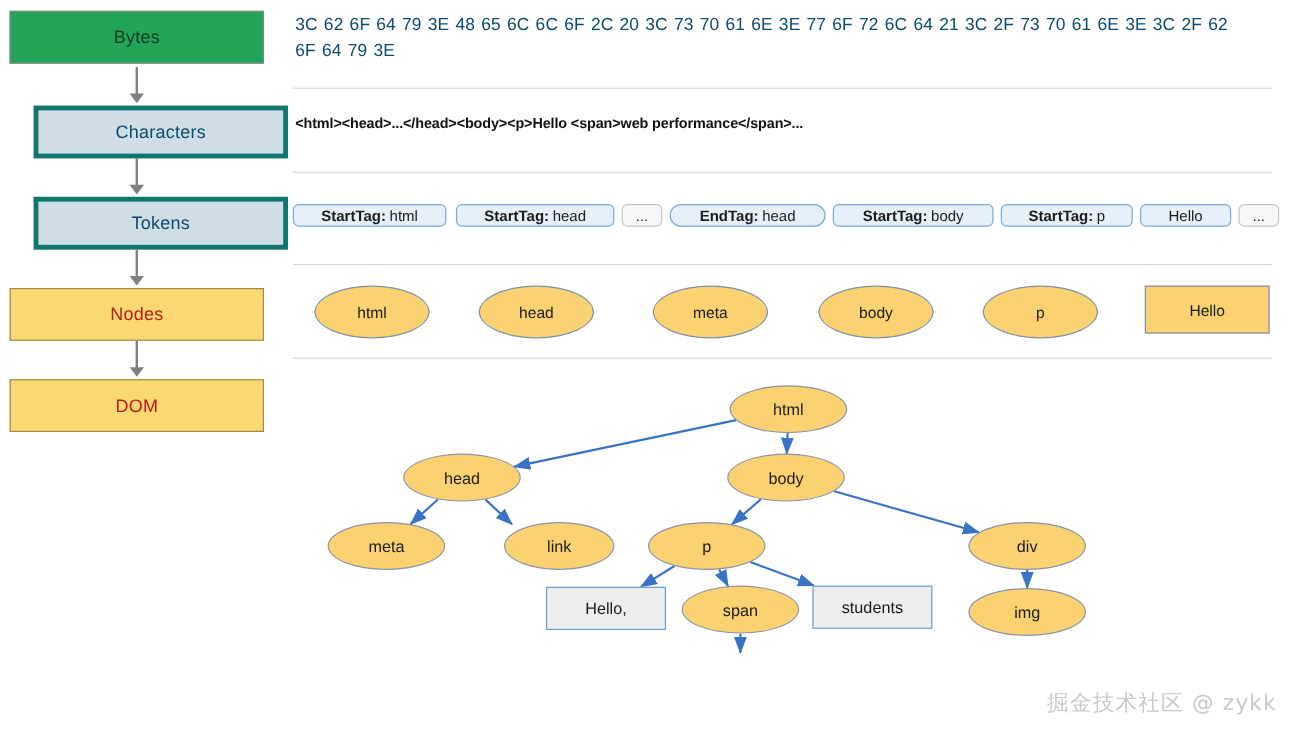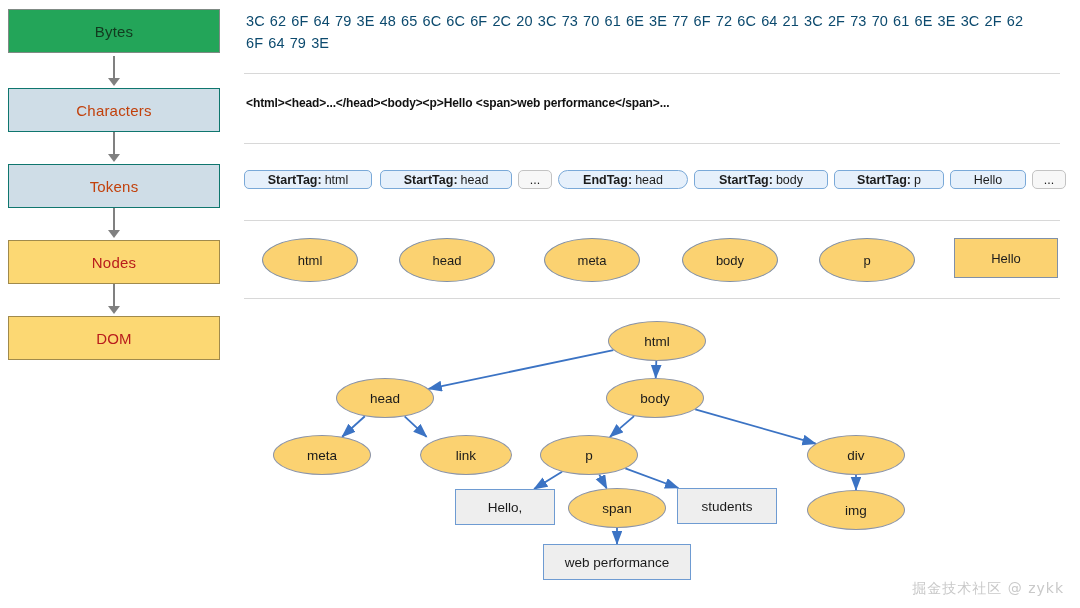--- a/index.html
+++ b/index.html
@@ -36,22 +36,23 @@
     font-size: 15px;
     letter-spacing: .2px;
   }
   .stage.green {
     background: #23a559;
     border: 1px solid #7f8a84;
     color: #123a1f;
   }
   .stage.blue {
     background: #cfdde7;
-    border: 1px solid #0f766e;
-    color: #c2410c;
+    border: 4px solid #0f766e;
+    color: #0c4a6e;
+    margin-left: 20px;
   }
   .stage.yellow {
     background: #fcd873;
     border: 1px solid #a08a4c;
     color: #b91c1c;
   }
   .stage-0 { top: 9px; }
   .stage-1 { top: 88px; }
   .stage-2 { top: 164px; }
   .stage-3 { top: 240px; }
@@ -216,21 +217,21 @@
   .tnode.rect {
     background: #eeeeee;
     border: 1.5px solid #6e9bd2;
   }
 
   
   #watermark {
     position: absolute;
     right: 16px;
     bottom: 10px;
-    font-size: 14px;
+    font-size: 18px;
     color: #c9c9c9;
     letter-spacing: 1px;
     font-family: "DejaVu Sans", sans-serif;
   }
 </style>
 </head>
 <body>
 
 <div id="page">
 
@@ -331,17 +332,16 @@
       <div class="tnode oval" style="left: 336px; top: 78px; width: 98px; height: 40px;">head</div>
       <div class="tnode oval" style="left: 606px; top: 78px; width: 98px; height: 40px;">body</div>
       <div class="tnode oval" style="left: 273px; top: 135px; width: 98px; height: 40px;">meta</div>
       <div class="tnode oval" style="left: 420px; top: 135px; width: 92px; height: 40px;">link</div>
       <div class="tnode oval" style="left: 540px; top: 135px; width: 98px; height: 40px;">p</div>
       <div class="tnode oval" style="left: 807px; top: 135px; width: 98px; height: 40px;">div</div>
       <div class="tnode rect" style="left: 455px; top: 189px; width: 100px; height: 36px;">Hello,</div>
       <div class="tnode oval" style="left: 568px; top: 188px; width: 98px; height: 40px;">span</div>
       <div class="tnode rect" style="left: 677px; top: 188px; width: 100px; height: 36px;">students</div>
       <div class="tnode oval" style="left: 807px; top: 190px; width: 98px; height: 40px;">img</div>
-      <div class="tnode rect" style="left: 543px; top: 244px; width: 148px; height: 36px;">web performance</div>
     </div>
 
   <div id="watermark">掘金技术社区 @ zykk</div>
 </div>
 
 </body></html>

